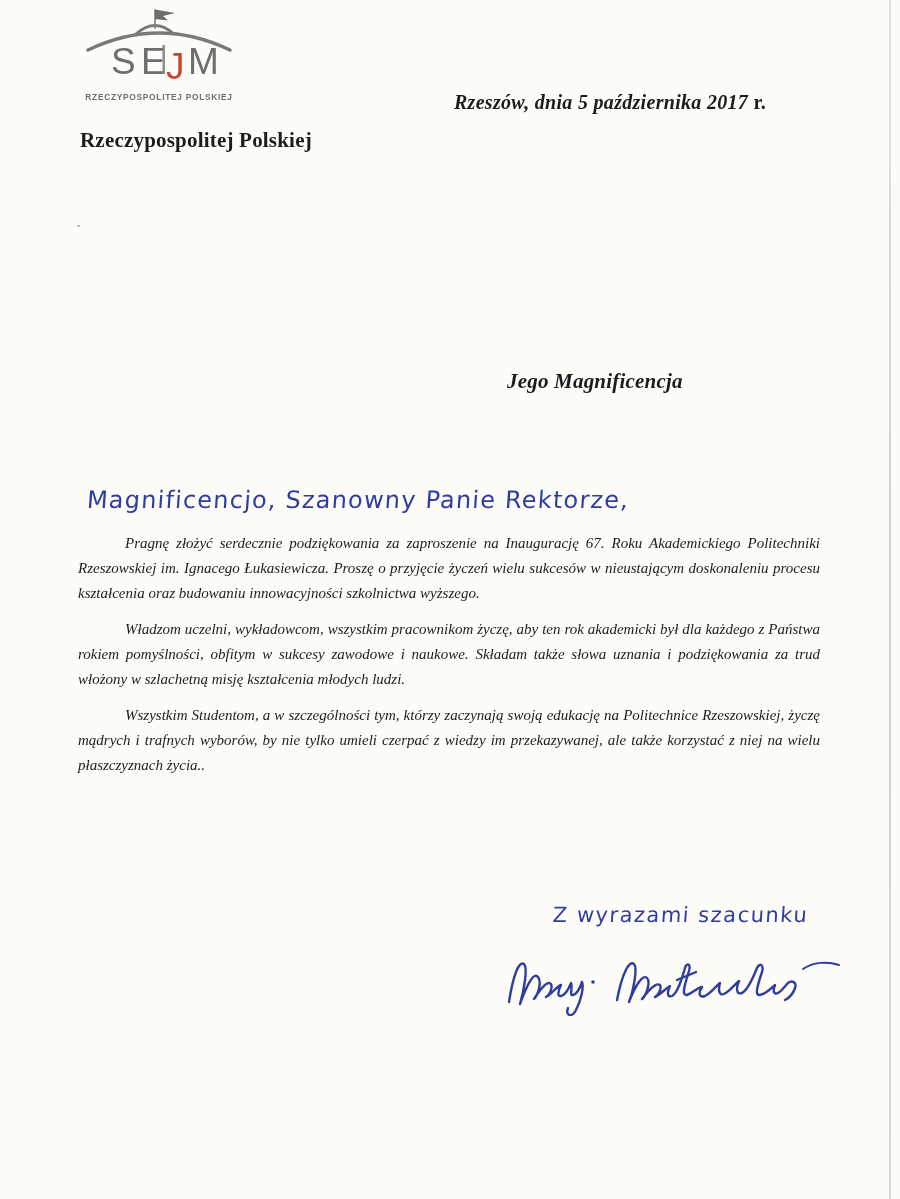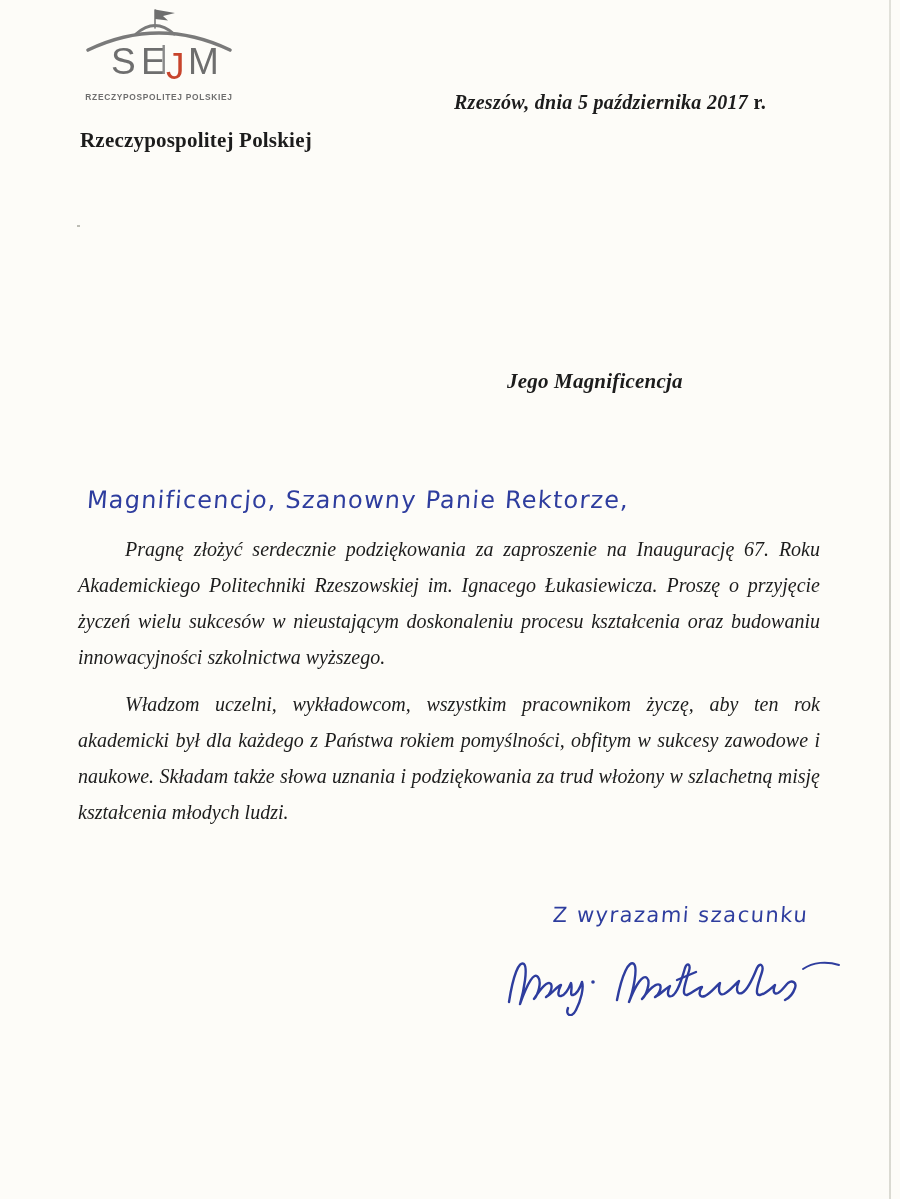--- a/index.html
+++ b/index.html
@@ -55,21 +55,21 @@
     color: #2e3d9e;
     transform: skewX(-4deg);
     transform-origin: left bottom;
   }
   .salutation {
     position: absolute; left: 86px; top: 486px;
     font-size: 24px; letter-spacing: 1.2px;
   }
   .body-text {
     position: absolute; left: 78px; top: 531px; width: 742px;
-    font-style: italic; font-size: 20px; line-height: 36px;
+    font-style: italic; font-size: 15px; line-height: 25px;
     text-align: justify;
   }
   .body-text p {
     margin: 0 0 11px 0;
     text-indent: 47px;
   }
   .closing {
     position: absolute; left: 552px; top: 903px;
     font-size: 21px; letter-spacing: 1.5px;
   }
@@ -118,20 +118,21 @@
 
   <div class="recipient">
       <div>Jego Magnificencja</div>
     </div>
 
   <div class="salutation hand">Magnificencjo, Szanowny Panie Rektorze,</div>
 
   <div class="body-text">
       <p>Pragnę złożyć serdecznie podziękowania za zaproszenie na Inaugurację 67. Roku Akademickiego Politechniki Rzeszowskiej im. Ignacego Łukasiewicza. Proszę o przyjęcie życzeń wielu sukcesów w nieustającym doskonaleniu procesu kształcenia oraz budowaniu innowacyjności szkolnictwa wyższego.</p>
       <p>Władzom uczelni, wykładowcom, wszystkim pracownikom życzę, aby ten rok akademicki był dla każdego z Państwa rokiem pomyślności, obfitym w sukcesy zawodowe i naukowe. Składam także słowa uznania i podziękowania za trud włożony w szlachetną misję kształcenia młodych ludzi.</p>
+      <p>Wszystkim Studentom, a w szczególności tym, którzy zaczynają swoją edukację na Politechnice Rzeszowskiej, życzę mądrych i trafnych wyborów, by nie tylko umieli czerpać z wiedzy im przekazywanej, ale także korzystać z niej na wielu płaszczyznach życia..</p>
     </div>
 
   <div class="closing hand">Z wyrazami szacunku</div>
 
   <svg class="signature" viewBox="0 0 345 78" role="img" aria-label="Maciej Masłowski">
     <g stroke="#2e3d9e" stroke-width="2.4" fill="none" stroke-linecap="round" stroke-linejoin="round">
 
       <path d="M 4,64 C 8,38 14,22 19,26 C 23,30 19,52 15,66
                C 23,44 29,34 33,39 C 37,44 33,57 29,61
                C 36,50 43,42 46,46 C 48,50 44,58 41,59

